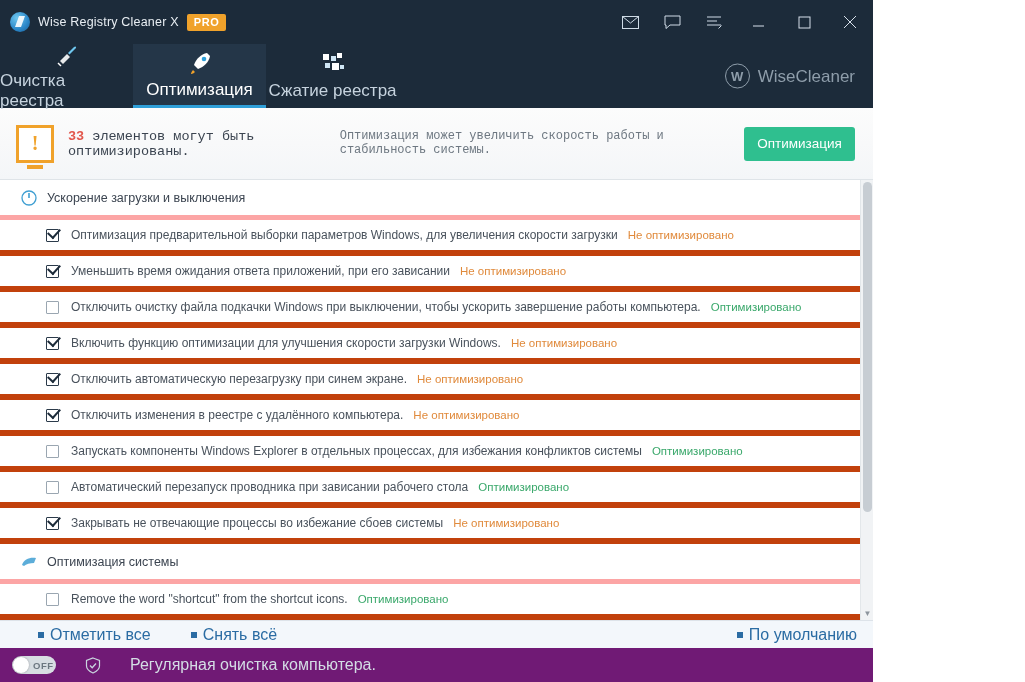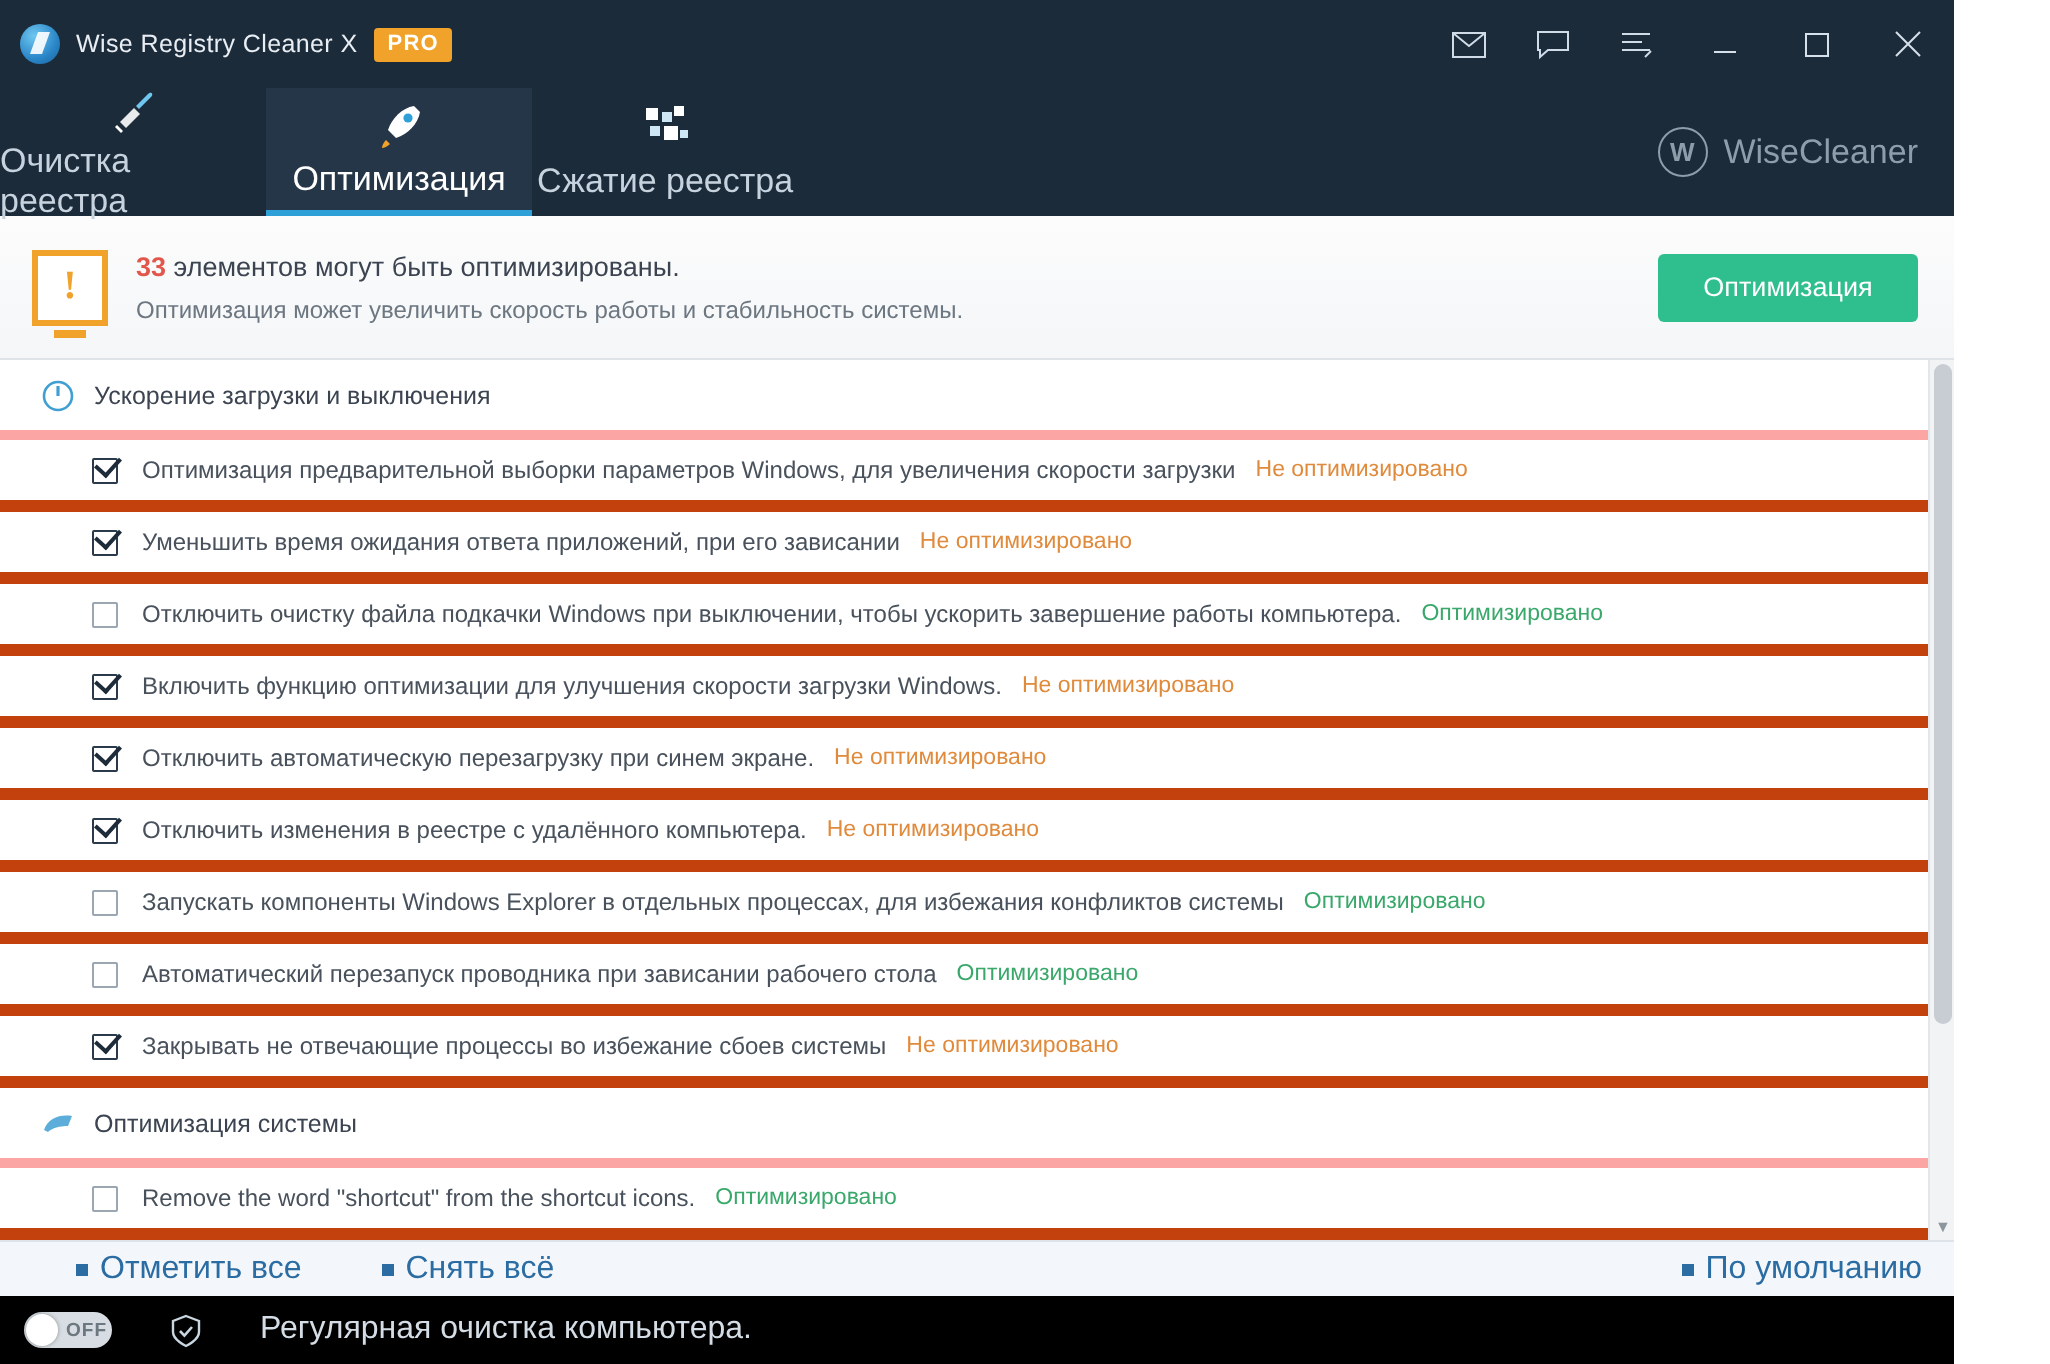--- a/index.html
+++ b/index.html
@@ -5,21 +5,21 @@
   * { box-sizing: border-box; }
   html, body {
     margin: 0; padding: 0;
     width: 1025px; height: 682px;
     overflow: hidden;
     font-family: "Liberation Sans", sans-serif;
     background: #ffffff;
   }
   #app {
     position: relative;
-    width: 977px; height: 682px;
+    width: 873px; height: 682px;
     background: #ffffff;
     display: flex;
     flex-direction: column;
   }
 
   
   .titlebar {
     height: 44px;
     background: #1c2b3a;
     display: flex;
@@ -142,21 +142,21 @@
     font-family: "Liberation Serif", serif;
   }
   .warn-icon::after {
     content: "";
     position: absolute;
     left: 50%; bottom: -9px;
     transform: translateX(-50%);
     width: 16px; height: 4px;
     background: #f0a22b;
   }
-  .banner-text { display: flex; flex-direction: column; gap: 7px; }
+  .banner-text { display: flex; flex-direction: row; gap: 7px; font-family: Liberation Mono, monospace; }
   .banner-line1 { font-size: 13.5px; color: #3b4450; }
   .banner-count { color: #e2574c; font-weight: bold; }
   .banner-line2 { font-size: 12px; color: #6d7781; }
   .banner-spacer { flex: 1 1 auto; }
   .optimize-btn {
     background: #2fbf8f;
     color: #ffffff;
     font-size: 13.5px;
     border: none;
     border-radius: 3px;
@@ -267,21 +267,21 @@
   }
   .act .sq {
     width: 6px; height: 6px;
     background: #2b6ca3;
     flex: none;
   }
   .act-spacer { flex: 1 1 auto; }
 
   .statusbar {
     height: 34px;
-    background: #000000;
+    background: #701a75;
     display: flex;
     align-items: center;
     padding: 0 12px;
     gap: 28px;
     flex: none;
   }
   .toggle {
     width: 44px; height: 18px;
     border-radius: 9px;
     background: #d7dde2;

